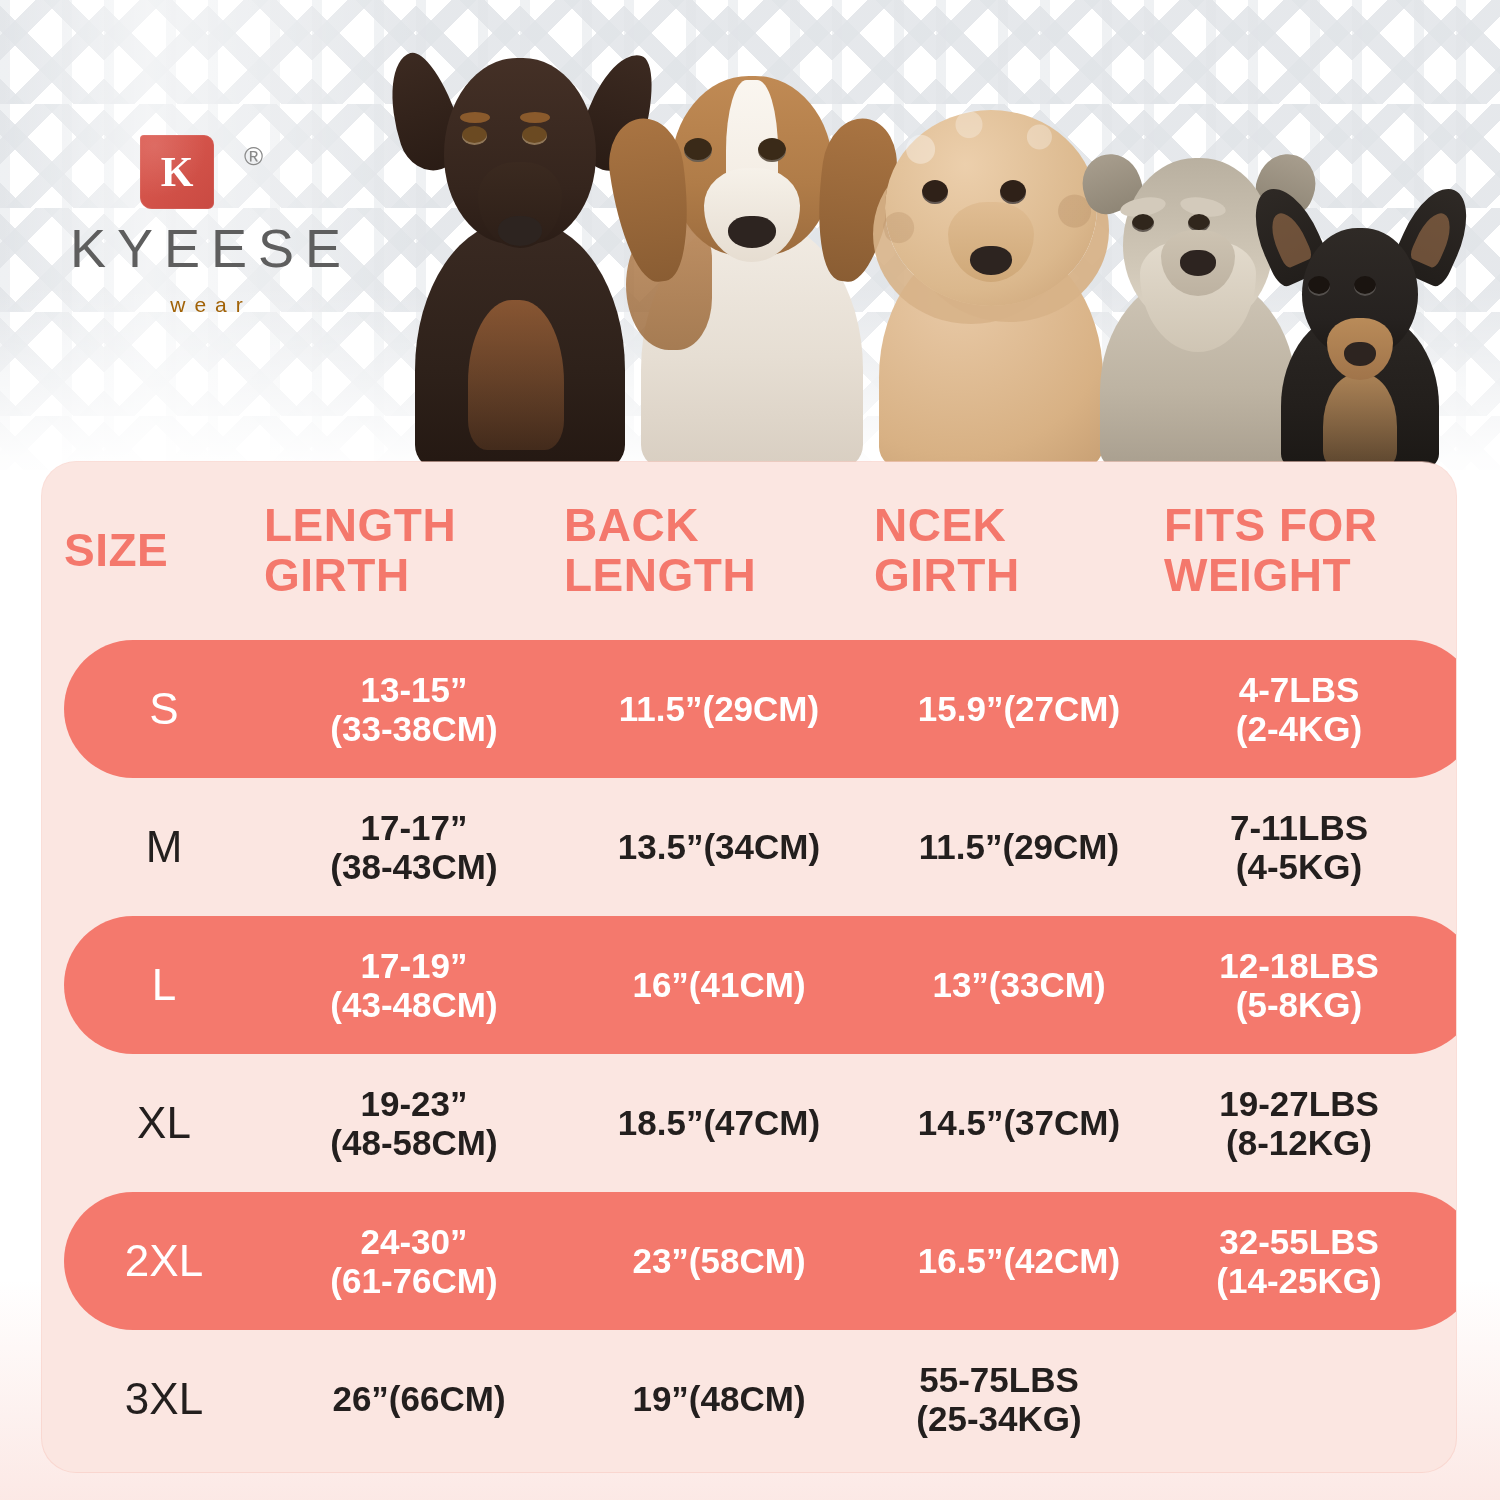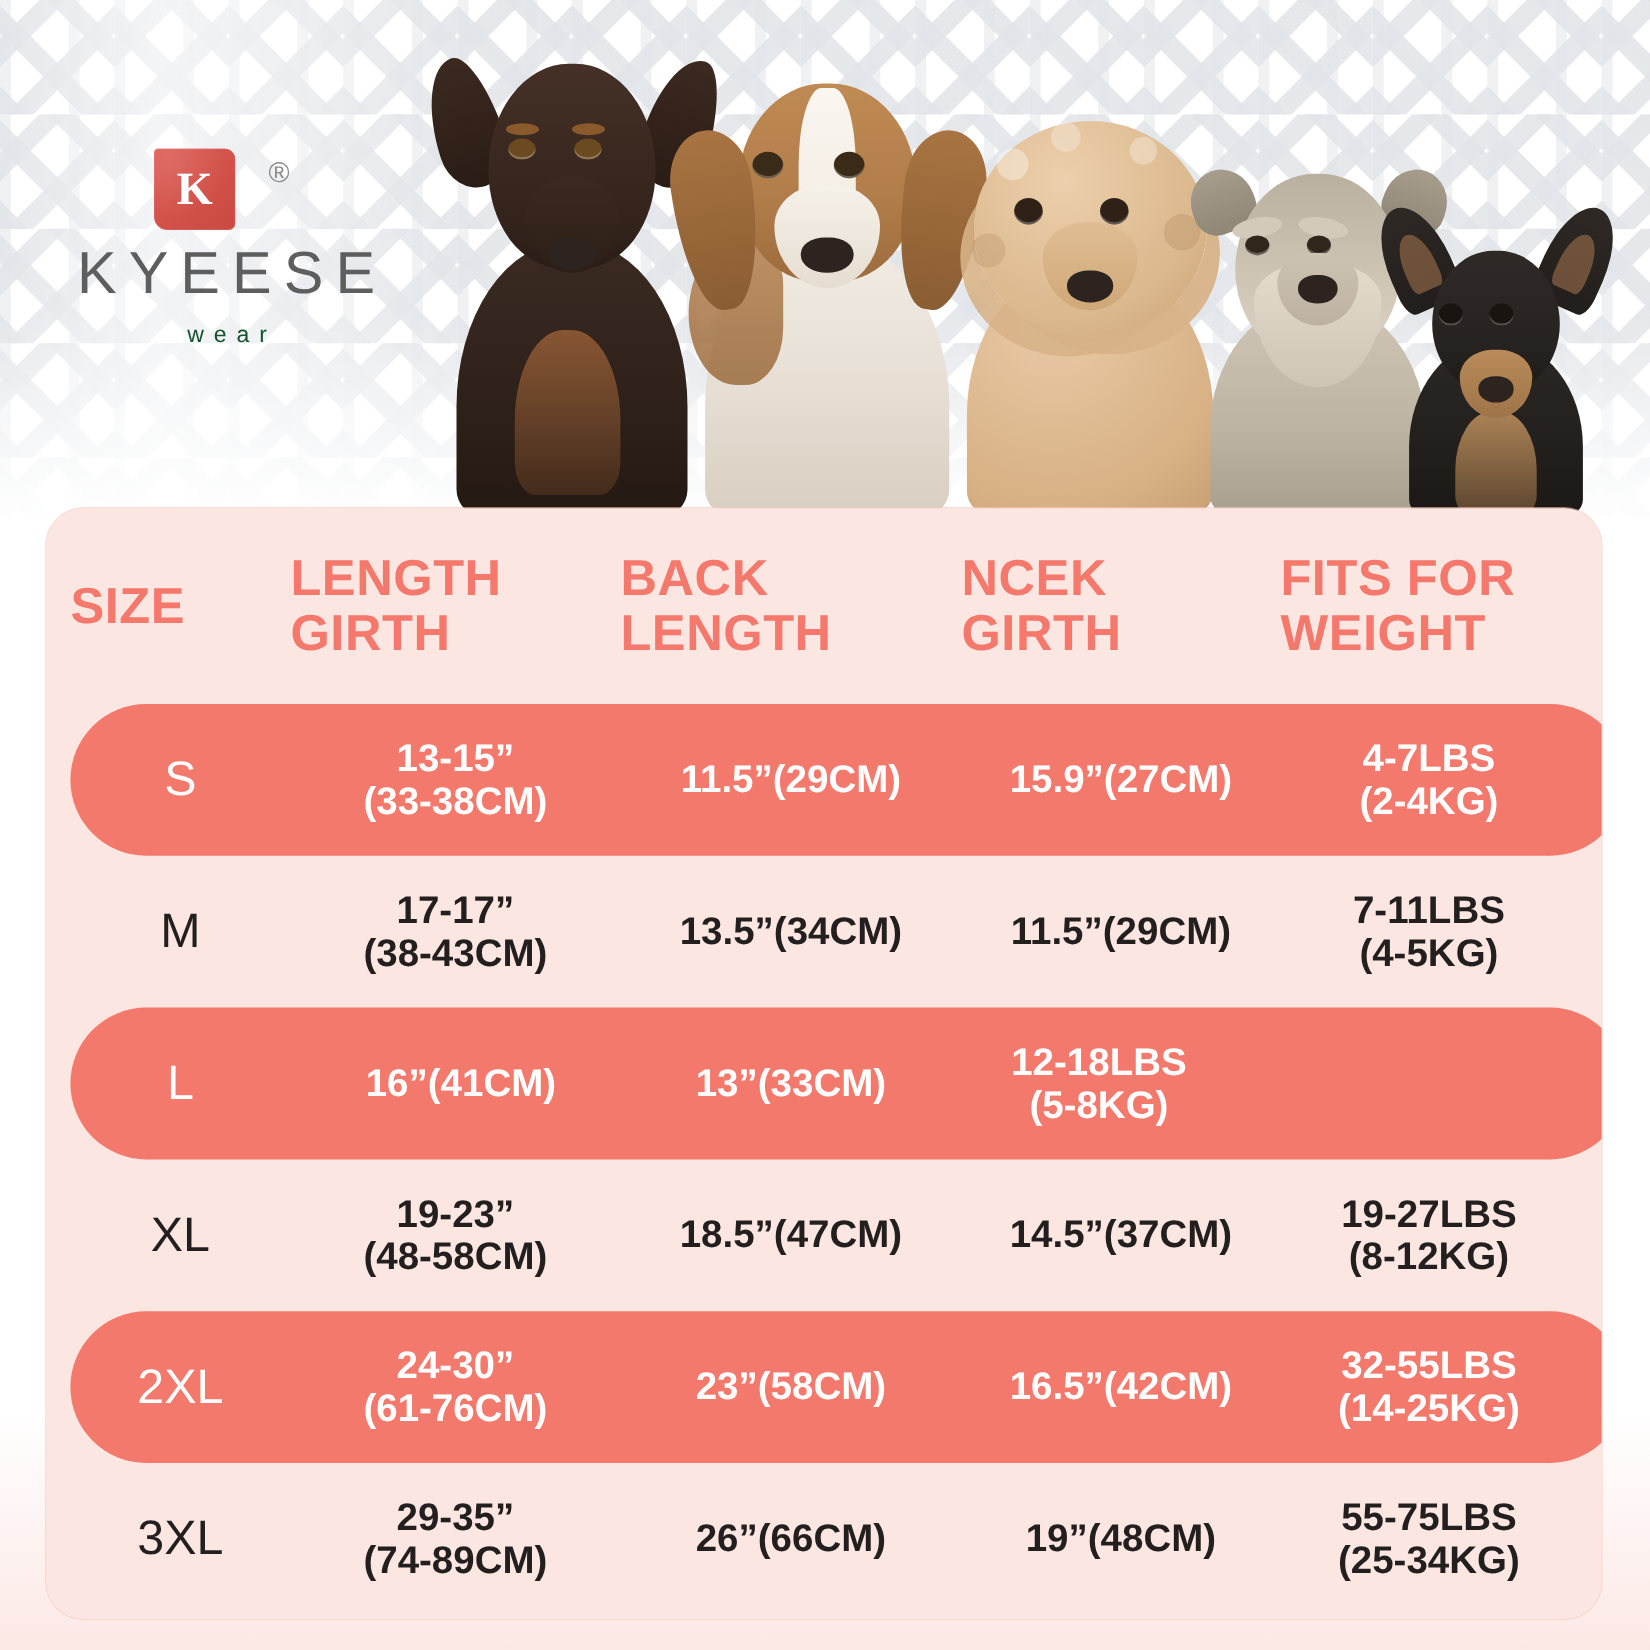--- a/index.html
+++ b/index.html
@@ -123,21 +123,21 @@
     letter-spacing: 11px;
     color: #5e5e5e;
     font-family: "Liberation Sans", sans-serif;
     font-weight: 400;
     padding-left: 10px;
   }
   #brand-sub {
     margin-top: 14px;
     font-size: 21px;
     letter-spacing: 9px;
-    color: #14532d;
+    color: #a16207;
     padding-left: 10px;
   }
 
   
   #dogs {
     position: absolute;
     left: 380px;
     top: 0;
     width: 1080px;
     height: 470px;
@@ -582,20 +582,24 @@
       <div class="cell col-back">13.5”(34CM)</div>
       <div class="cell col-neck">11.5”(29CM)</div>
       <div class="cell col-weight">
         <span>7-11LBS</span>
         <span class="line2">(4-5KG)</span>
       </div>
     </div>
 
     <div class="row data-row highlight">
       <div class="cell size-col col-size">L</div>
+      <div class="cell col-chest">
+        <span>17-19”</span>
+        <span class="line2">(43-48CM)</span>
+      </div>
       <div class="cell col-back">16”(41CM)</div>
       <div class="cell col-neck">13”(33CM)</div>
       <div class="cell col-weight">
         <span>12-18LBS</span>
         <span class="line2">(5-8KG)</span>
       </div>
     </div>
 
     <div class="row data-row">
       <div class="cell size-col col-size">XL</div>
@@ -620,24 +624,20 @@
       <div class="cell col-back">23”(58CM)</div>
       <div class="cell col-neck">16.5”(42CM)</div>
       <div class="cell col-weight">
         <span>32-55LBS</span>
         <span class="line2">(14-25KG)</span>
       </div>
     </div>
 
     <div class="row data-row">
       <div class="cell size-col col-size">3XL</div>
-      <div class="cell col-chest">
-        <span>29-35”</span>
-        <span class="line2">(74-89CM)</span>
-      </div>
       <div class="cell col-back">26”(66CM)</div>
       <div class="cell col-neck">19”(48CM)</div>
       <div class="cell col-weight">
         <span>55-75LBS</span>
         <span class="line2">(25-34KG)</span>
       </div>
     </div>
 
   </div>
 </div>

